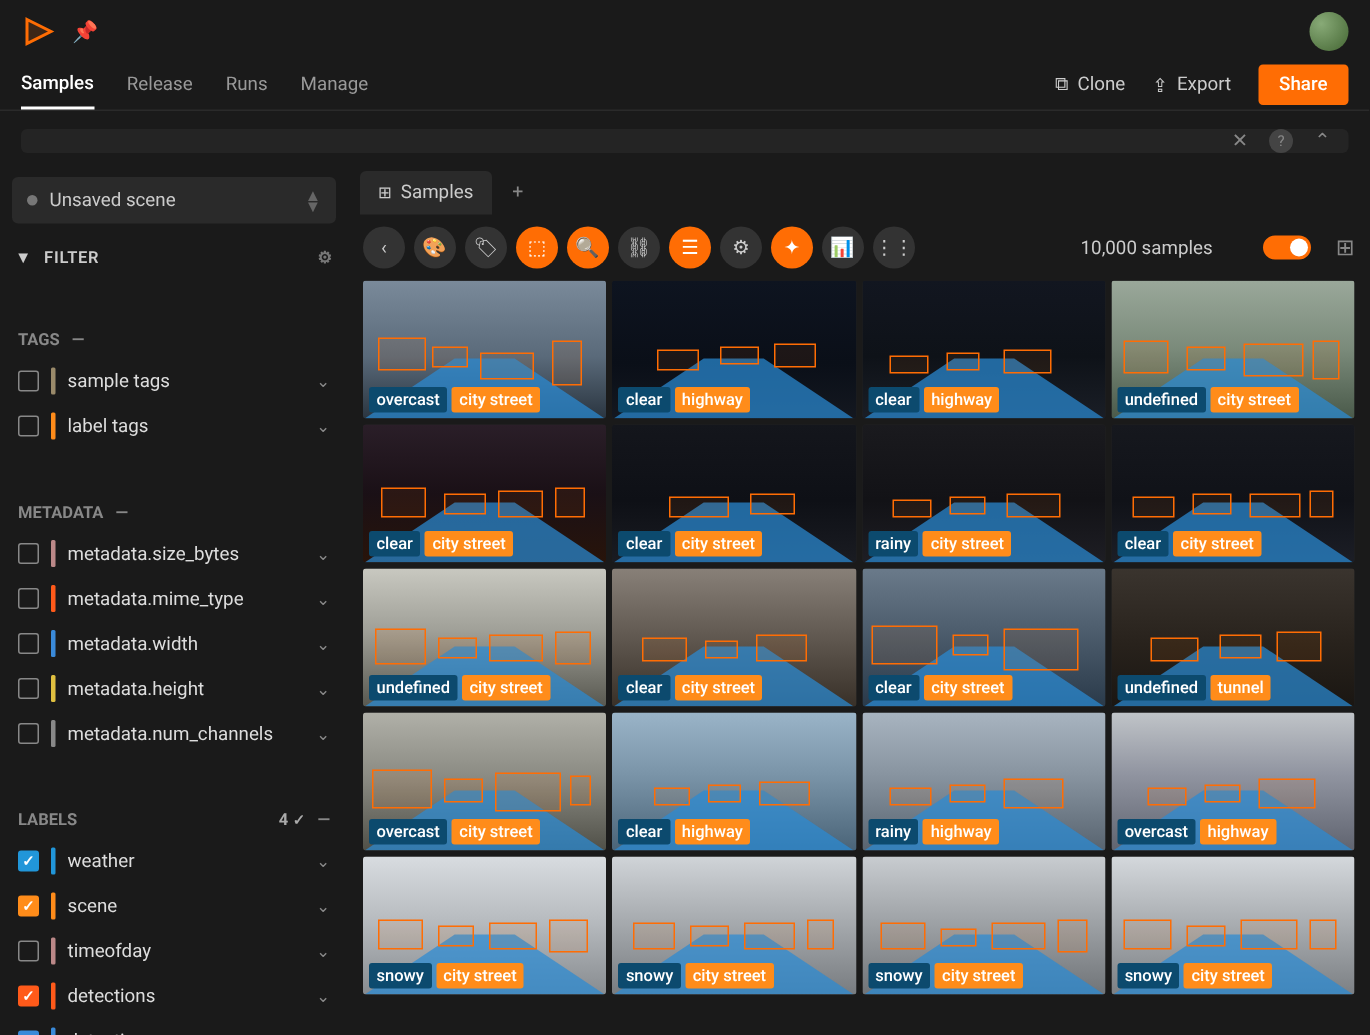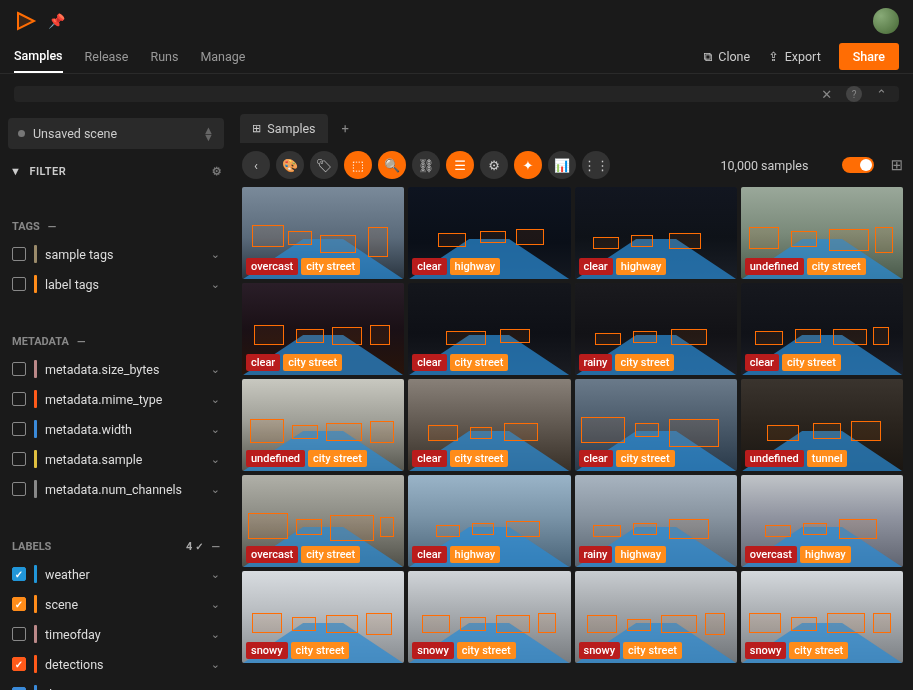--- a/index.html
+++ b/index.html
@@ -141,21 +141,21 @@
 .sample .road { position:absolute; left:0; right:0; bottom:0; }
 .sample .box {
   position:absolute; border:1.5px solid #ff6d04; background:rgba(255,109,4,0.08);
 }
 .sample .tags {
   position:absolute; left:4px; bottom:4px; display:flex; gap:3px;
 }
 .tag {
   padding:2px 5px; border-radius:2px; font-size:11px; font-weight:500; color:#fff;
 }
-.tag.weather { background:#b91c1c; }
+.tag.weather { background:#0c4a6e; }
 .tag.scene { background:#ff8c1a; }
 </style>
 </head>
 <body>
 
 <div class="header">
   <svg class="logo-triangle" viewBox="0 0 24 24">
       <path d="M4 4 L20 12 L4 20 Z" fill="none" stroke="#ff6d04" stroke-width="2"></path>
       <path d="M4 4 L20 12 L4 20 Z" fill="#ff6d04" opacity="0.15"></path>
     </svg>
@@ -239,21 +239,21 @@
         </div>
         <div class="filter-row">
           <span class="cb"></span>
           <span class="bar" style="background: rgb(58, 138, 217);"></span>
           <span class="label">metadata.width</span>
           <span class="chev">⌄</span>
         </div>
         <div class="filter-row">
           <span class="cb"></span>
           <span class="bar" style="background: rgb(224, 192, 64);"></span>
-          <span class="label">metadata.sample</span>
+          <span class="label">metadata.height</span>
           <span class="chev">⌄</span>
         </div>
         <div class="filter-row">
           <span class="cb"></span>
           <span class="bar" style="background: rgb(136, 136, 136);"></span>
           <span class="label">metadata.num_channels</span>
           <span class="chev">⌄</span>
         </div>
         <div class="section-label">
           <span>LABELS</span>

